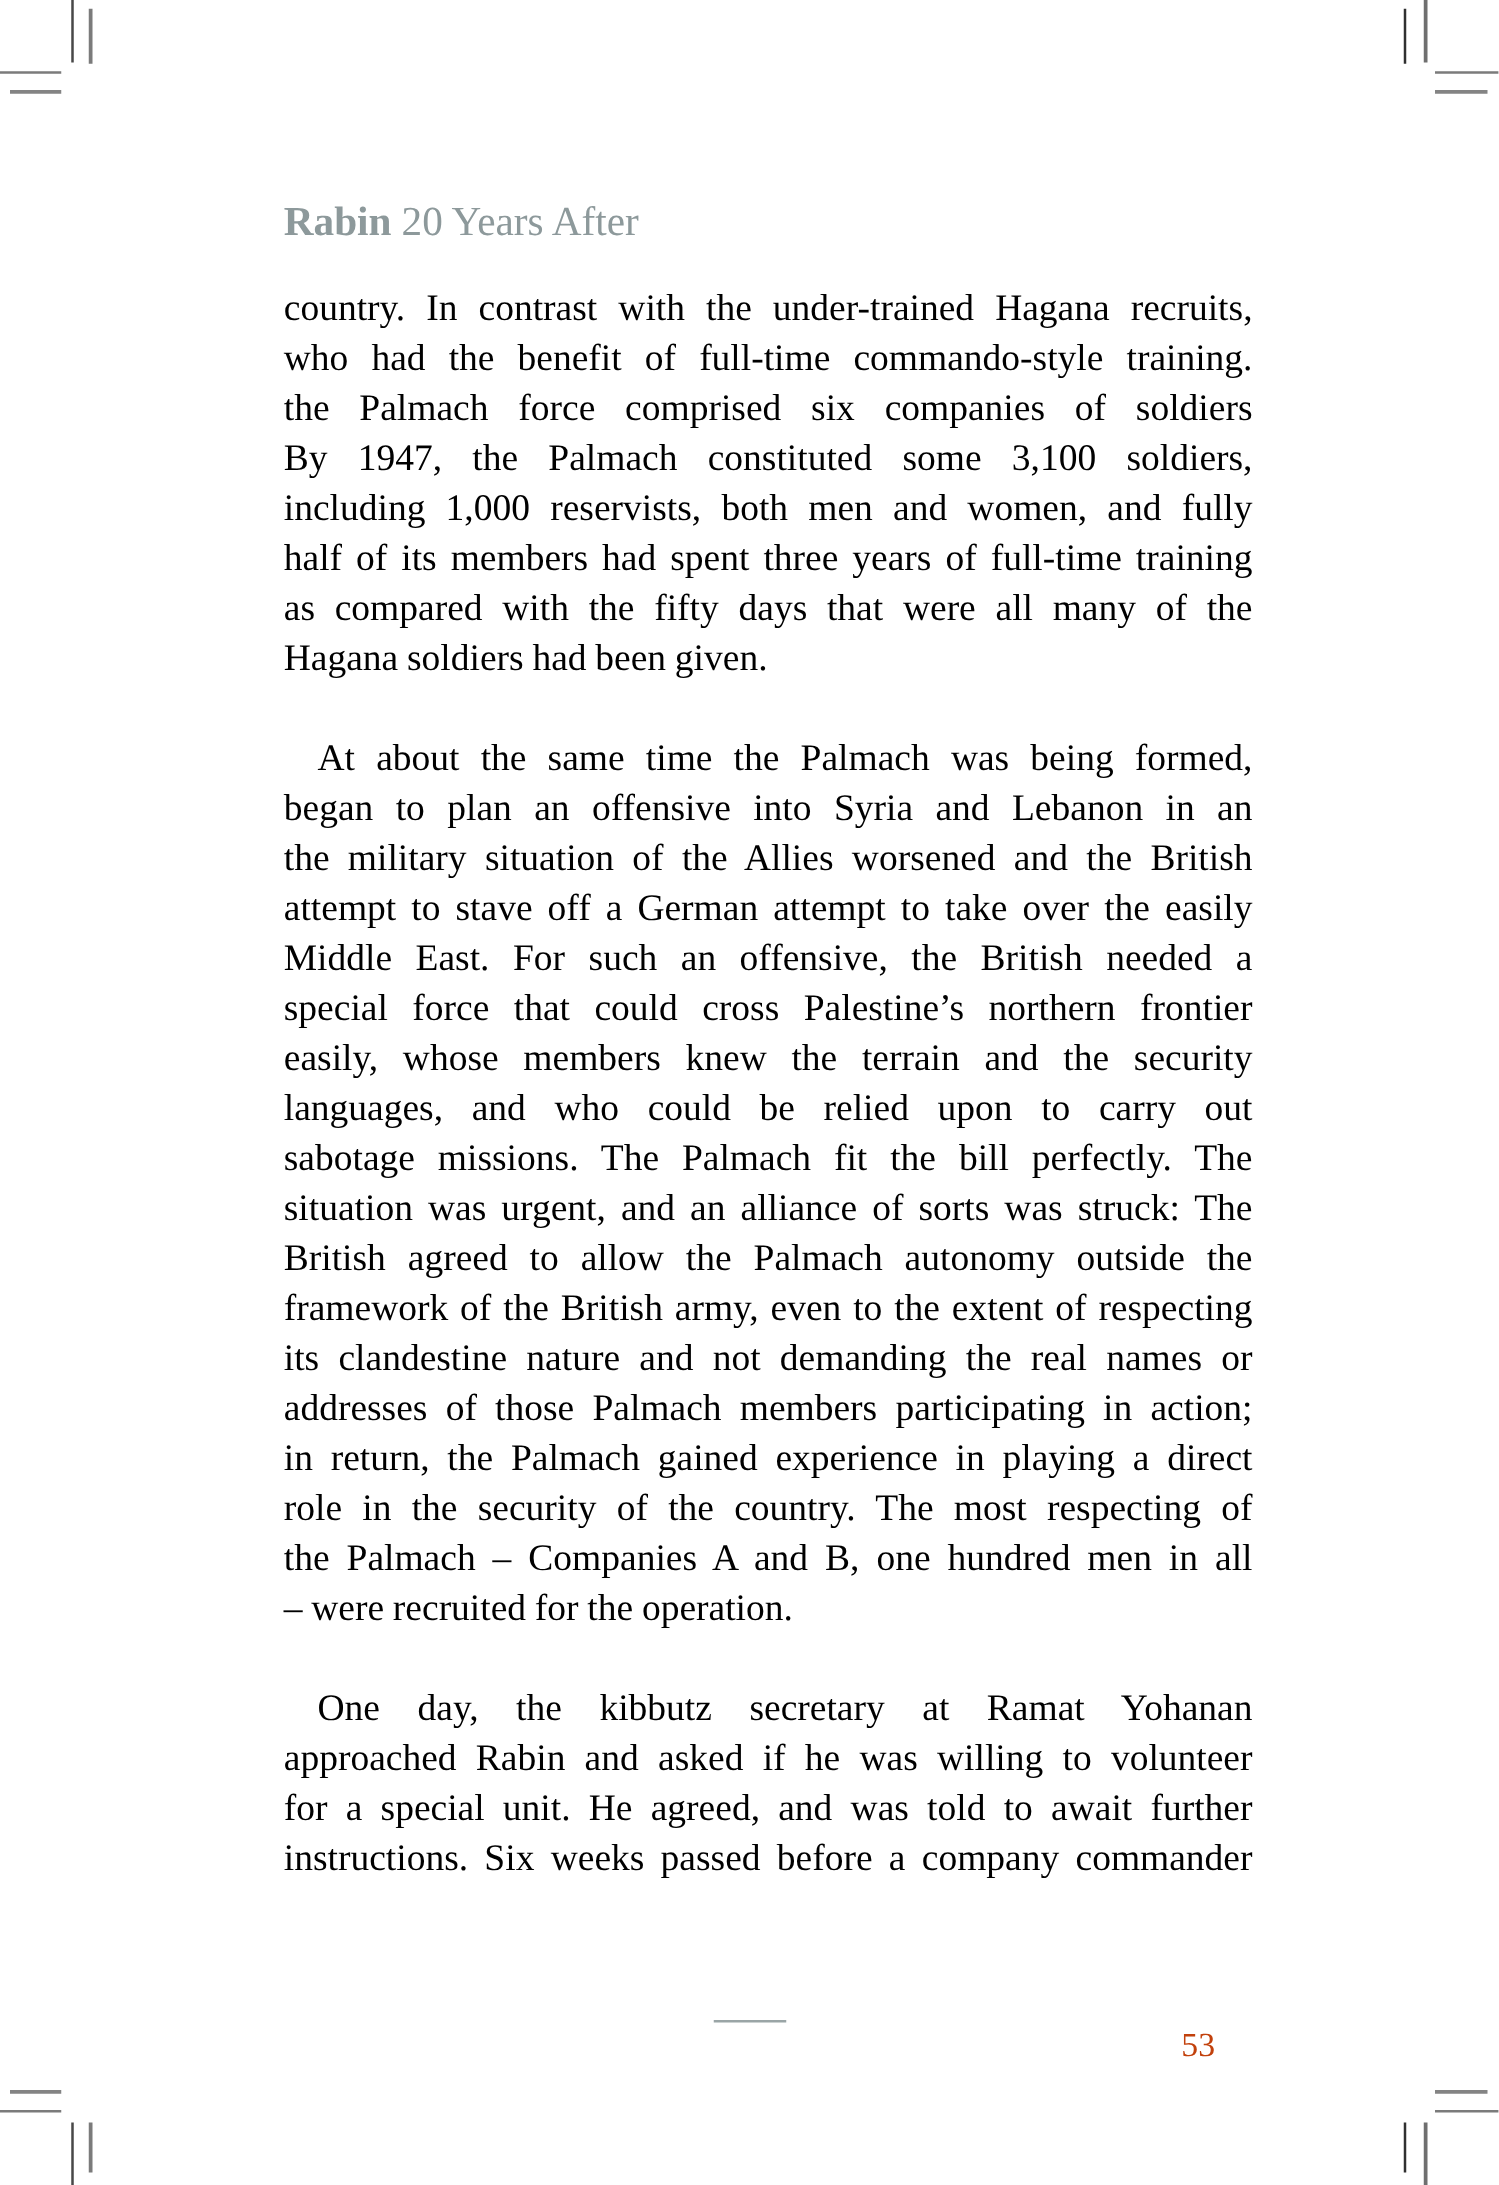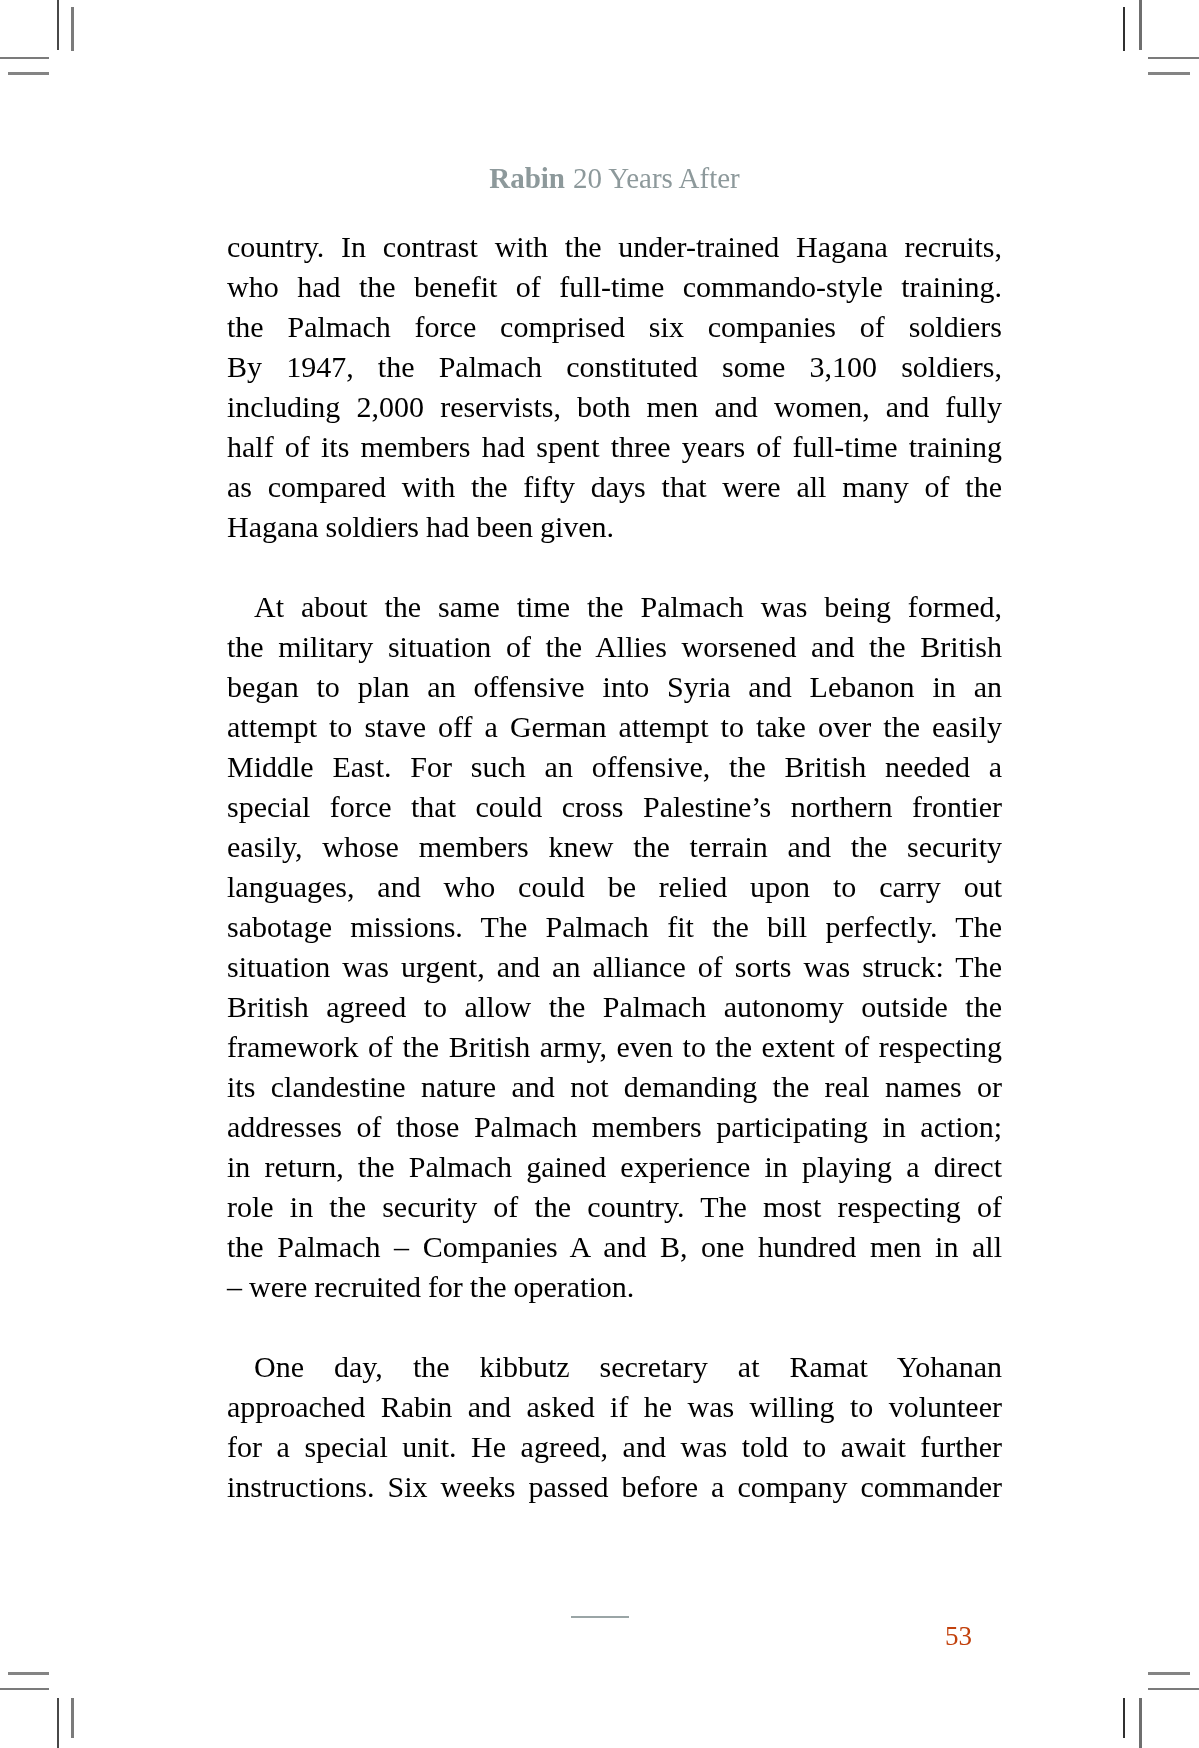--- a/index.html
+++ b/index.html
@@ -11,22 +11,22 @@
     background: #ffffff;
     font-family: "Liberation Serif", "DejaVu Serif", serif;
     overflow: hidden;
   }
   
   .running-header {
     position: absolute;
     left: 227px;
     top: 160px;
     width: 775px;
-    text-align: center;
-    font-size: 29px;
+    text-align: left;
+    font-size: 33px;
     line-height: 36px;
     color: #8d999b;
     white-space: nowrap;
   }
   .running-header .hdr-bold { font-weight: bold; margin-right: 8px; }
   
   .text-block {
     position: absolute;
     left: 227px;
     top: 227px;
@@ -97,29 +97,29 @@
   <div class="running-header">
     <span class="hdr-bold">Rabin</span><span>20 Years After</span>
   </div>
 
   <div class="text-block">
       <div class="para">
         <div class="line">country. In contrast with the under-trained Hagana recruits,</div>
         <div class="line">who had the benefit of full-time commando-style training.</div>
         <div class="line">the Palmach force comprised six companies of soldiers</div>
         <div class="line">By 1947, the Palmach constituted some 3,100 soldiers,</div>
-        <div class="line">including 2,000 reservists, both men and women, and fully</div>
+        <div class="line">including 1,000 reservists, both men and women, and fully</div>
         <div class="line">half of its members had spent three years of full-time training</div>
         <div class="line">as compared with the fifty days that were all many of the</div>
         <div class="line natural">Hagana soldiers had been given.</div>
       </div>
       <div class="para">
         <div class="line indent">At about the same time the Palmach was being formed,</div>
+        <div class="line">began to plan an offensive into Syria and Lebanon in an</div>
         <div class="line">the military situation of the Allies worsened and the British</div>
-        <div class="line">began to plan an offensive into Syria and Lebanon in an</div>
         <div class="line">attempt to stave off a German attempt to take over the easily</div>
         <div class="line">Middle East. For such an offensive, the British needed a</div>
         <div class="line">special force that could cross Palestine’s northern frontier</div>
         <div class="line">easily, whose members knew the terrain and the security</div>
         <div class="line">languages, and who could be relied upon to carry out</div>
         <div class="line">sabotage missions. The Palmach fit the bill perfectly. The</div>
         <div class="line">situation was urgent, and an alliance of sorts was struck: The</div>
         <div class="line">British agreed to allow the Palmach autonomy outside the</div>
         <div class="line">framework of the British army, even to the extent of respecting</div>
         <div class="line">its clandestine nature and not demanding the real names or</div>

